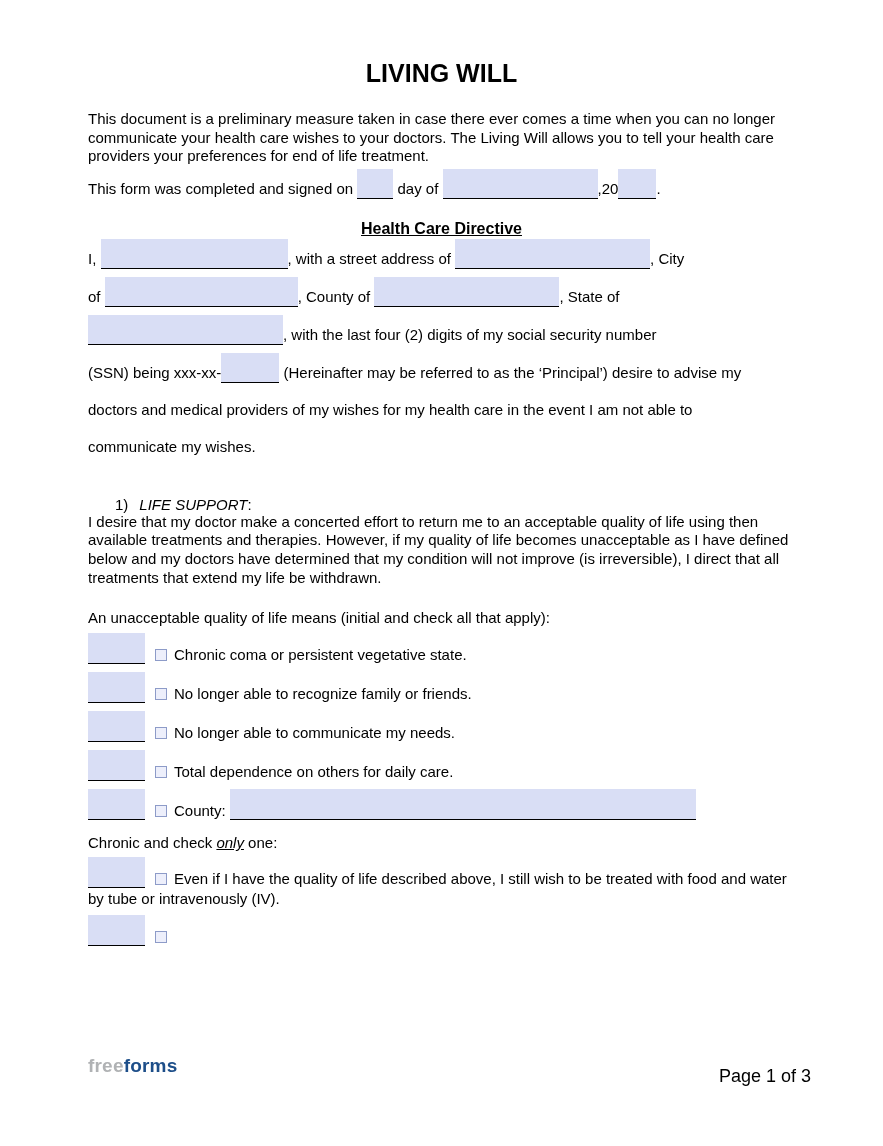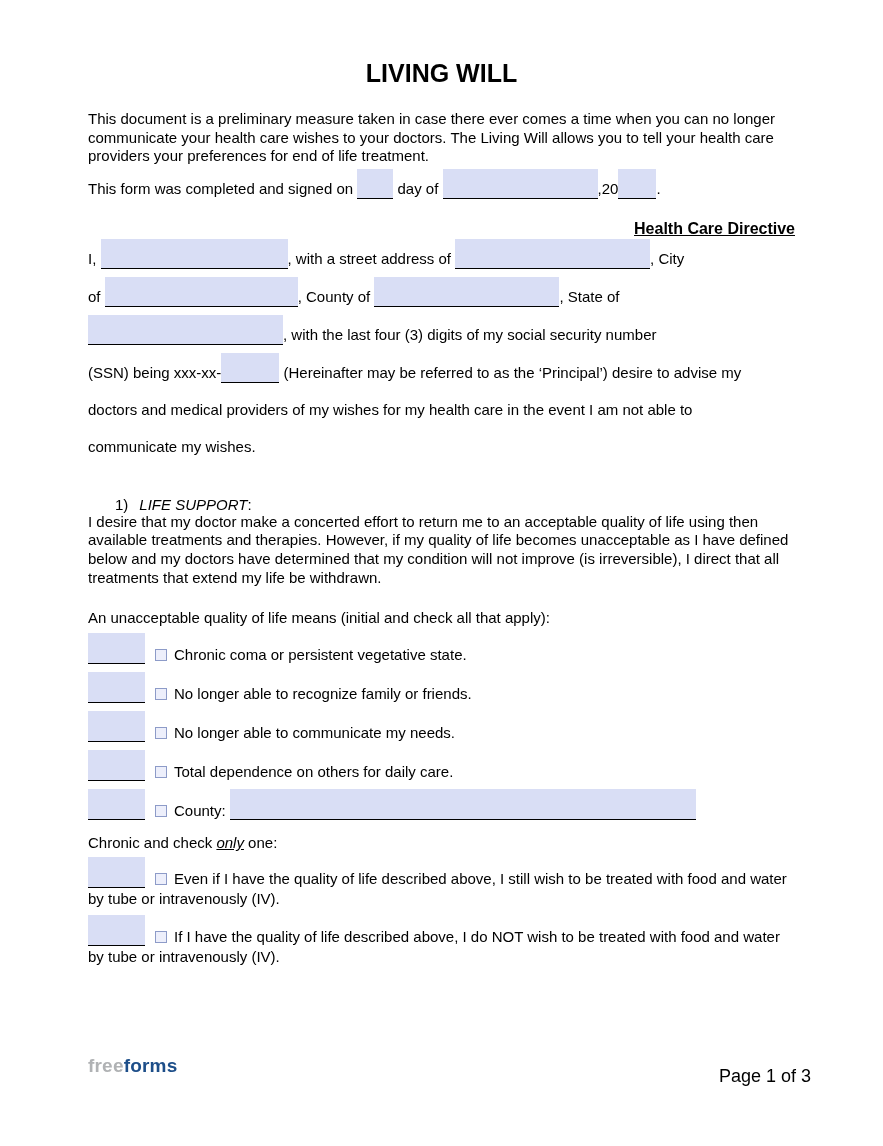--- a/index.html
+++ b/index.html
@@ -40,21 +40,21 @@
   .w185 { width: 185px; }
   .w187 { width: 187px; }
   .w193 { width: 193px; }
   .w195 { width: 195px; }
   .w58  { width: 58px; }
 
   .signed-line { margin-top: 3px; }
 
   .hcd-heading {
     margin-top: 21px;
-    text-align: right;
+    text-align: center;
     font-weight: bold;
     font-size: 16px;
     text-decoration: underline;
   }
 
   .directive { margin-top: 1px; }
   .dline { line-height: 37px; white-space: nowrap; }
 
   .ls-heading { margin-top: 31px; padding-left: 27px; }
   .ls-name { margin-left: 11px; font-style: italic; }
@@ -126,21 +126,21 @@
 
     <div class="intro">This document is a preliminary measure taken in case there ever comes a time when you can no longer communicate your health care wishes to your doctors. The Living Will allows you to tell your health care providers your preferences for end of life treatment.</div>
 
     <div class="signed-line"><span>This form was completed and signed on</span> <span class="field w36"></span> <span>day of</span> <span class="field w155"></span><span>,20</span><span class="field w38"></span><span>.</span></div>
 
     <div class="hcd-heading">Health Care Directive</div>
 
     <div class="directive">
       <div class="dline"><span>I,</span> <span class="field w187"></span><span>, with a street address of</span> <span class="field w195"></span><span>, City</span></div>
       <div class="dline"><span>of</span> <span class="field w193"></span><span>, County of</span> <span class="field w185"></span><span>, State of</span></div>
-      <div class="dline"><span class="field w195"></span><span>, with the last four (3) digits of my social security number</span></div>
+      <div class="dline"><span class="field w195"></span><span>, with the last four (2) digits of my social security number</span></div>
       <div class="dline"><span>(SSN) being xxx-xx-</span><span class="field w58"></span> <span>(Hereinafter may be referred to as the ‘Principal’) desire to advise my</span></div>
       <div class="dline">doctors and medical providers of my wishes for my health care in the event I am not able to</div>
       <div class="dline">communicate my wishes.</div>
     </div>
 
     <div class="ls-heading"><span>1)</span><span class="ls-name">LIFE SUPPORT</span><span>:</span></div>
 
     <div class="ls-para">I desire that my doctor make a concerted effort to return me to an acceptable quality of life using then available treatments and therapies. However, if my quality of life becomes unacceptable as I have defined below and my doctors have determined that my condition will not improve (is irreversible), I direct that all treatments that extend my life be withdrawn.</div>
 
     <div class="quality-prompt">An unacceptable quality of life means (initial and check all that apply):</div>
@@ -150,20 +150,20 @@
       <div class="opt-row"><span class="initial-field"></span><span class="checkbox"></span><span>No longer able to recognize family or friends.</span></div>
       <div class="opt-row"><span class="initial-field"></span><span class="checkbox"></span><span>No longer able to communicate my needs.</span></div>
       <div class="opt-row"><span class="initial-field"></span><span class="checkbox"></span><span>Total dependence on others for daily care.</span></div>
       <div class="opt-row"><span class="initial-field"></span><span class="checkbox"></span><span>County:</span><span class="other-field"></span></div>
     </div>
 
     <div class="initial-prompt"><span>Chronic and check</span> <span class="em-underline">only</span> <span>one:</span></div>
 
     <div class="exclusive"><span class="initial-field"></span><span class="checkbox"></span><span>Even if I have the quality of life described above, I still wish to be treated with food and water by tube or intravenously (IV).</span></div>
 
-    <div class="exclusive"><span class="initial-field"></span><span class="checkbox"></span><span>If I have the quality of life described above, I do NOT wish to be treated with food and water by tube or intravenously (IV).</span></div>
+    <div class="exclusive"><span class="initial-field"></span><span class="checkbox"></span></div>
 
   </div>
 
   <div class="logo"><span class="logo-free">free</span><span class="logo-forms">forms</span></div>
 
   <div class="page-num">Page 1 of 3</div>
 </div>
 
 </body></html>

